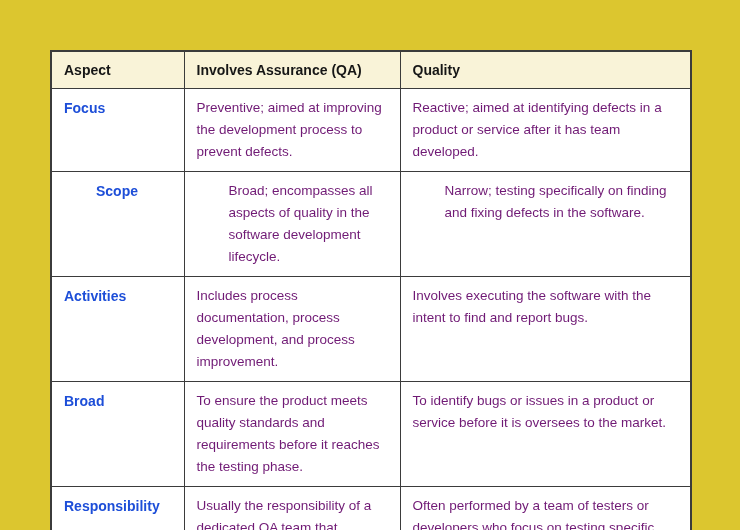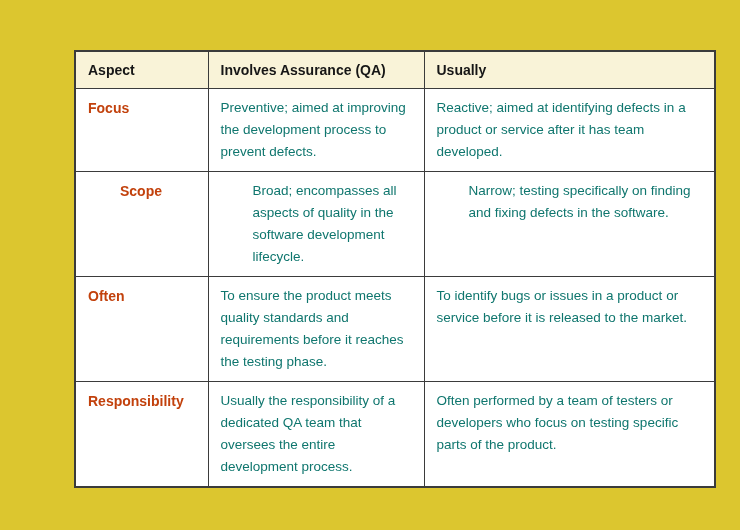--- a/index.html
+++ b/index.html
@@ -8,54 +8,54 @@
     height: 530px;
     font-family: "Liberation Sans", "DejaVu Sans", sans-serif;
     overflow: hidden;
   }
   .canvas {
     width: 740px;
     height: 530px;
     background: #dcc62f;
     display: flex;
     align-items: flex-start;
-    justify-content: center;
+    justify-content: flex-start;
   }
   table.compare {
     border-collapse: collapse;
     table-layout: fixed;
     margin: 50px 0 0 50px;
     width: 640px;
     background: #ffffff;
     border: 2px solid #3b3b3b;
   }
   table.compare th,
   table.compare td {
     border: 1.5px solid #3b3b3b;
     vertical-align: top;
     text-align: left;
     padding: 8px 14px 8px 12px;
-    color: #0f766e;
+    color: #701a75;
     font-size: 13.5px;
     line-height: 22px;
     word-wrap: break-word;
   }
   table.compare th {
     background: #f9f3d8;
     font-weight: bold;
     font-size: 14px;
     color: #161616;
     height: 34px;
     padding-top: 7px;
     padding-bottom: 7px;
   }
   table.compare td.aspect {
     font-weight: bold;
     font-size: 14px;
-    color: #c2410c;
+    color: #1d4ed8;
   }
   col.c-aspect  { width: 133px; }
   col.c-qa      { width: 216px; }
   col.c-testing { width: 291px; }
   tr.r0 td { height: 76px; }
   tr.r1 td { height: 76px; padding-left: 44px; }
   tr.r2 td { height: 72px; }
   tr.r3 td { height: 98px; }
   tr.r4 td { height: 76px; }
 </style>
@@ -66,38 +66,43 @@
   <table class="compare">
     <colgroup>
       <col class="c-aspect">
       <col class="c-qa">
       <col class="c-testing">
     </colgroup>
     <thead>
       <tr>
         <th>Aspect</th>
         <th>Involves Assurance (QA)</th>
-        <th>Usually</th>
+        <th>Quality</th>
       </tr>
     </thead>
     <tbody>
       <tr class="r0">
         <td class="aspect">Focus</td>
         <td>Preventive; aimed at improving the development process to prevent defects.</td>
         <td>Reactive; aimed at identifying defects in a product or service after it has team developed.</td>
       </tr>
       <tr class="r1">
         <td class="aspect">Scope</td>
         <td>Broad; encompasses all aspects of quality in the software development lifecycle.</td>
         <td>Narrow; testing specifically on finding and fixing defects in the software.</td>
       </tr>
+      <tr class="r2">
+        <td class="aspect">Activities</td>
+        <td>Includes process documentation, process development, and process improvement.</td>
+        <td>Involves executing the software with the intent to find and report bugs.</td>
+      </tr>
       <tr class="r3">
-        <td class="aspect">Often</td>
+        <td class="aspect">Broad</td>
         <td>To ensure the product meets quality standards and requirements before it reaches the testing phase.</td>
-        <td>To identify bugs or issues in a product or service before it is released to the market.</td>
+        <td>To identify bugs or issues in a product or service before it is oversees to the market.</td>
       </tr>
       <tr class="r4">
         <td class="aspect">Responsibility</td>
         <td>Usually the responsibility of a dedicated QA team that oversees the entire development process.</td>
         <td>Often performed by a team of testers or developers who focus on testing specific parts of the product.</td>
       </tr>
     </tbody>
   </table>
 </div>
 

